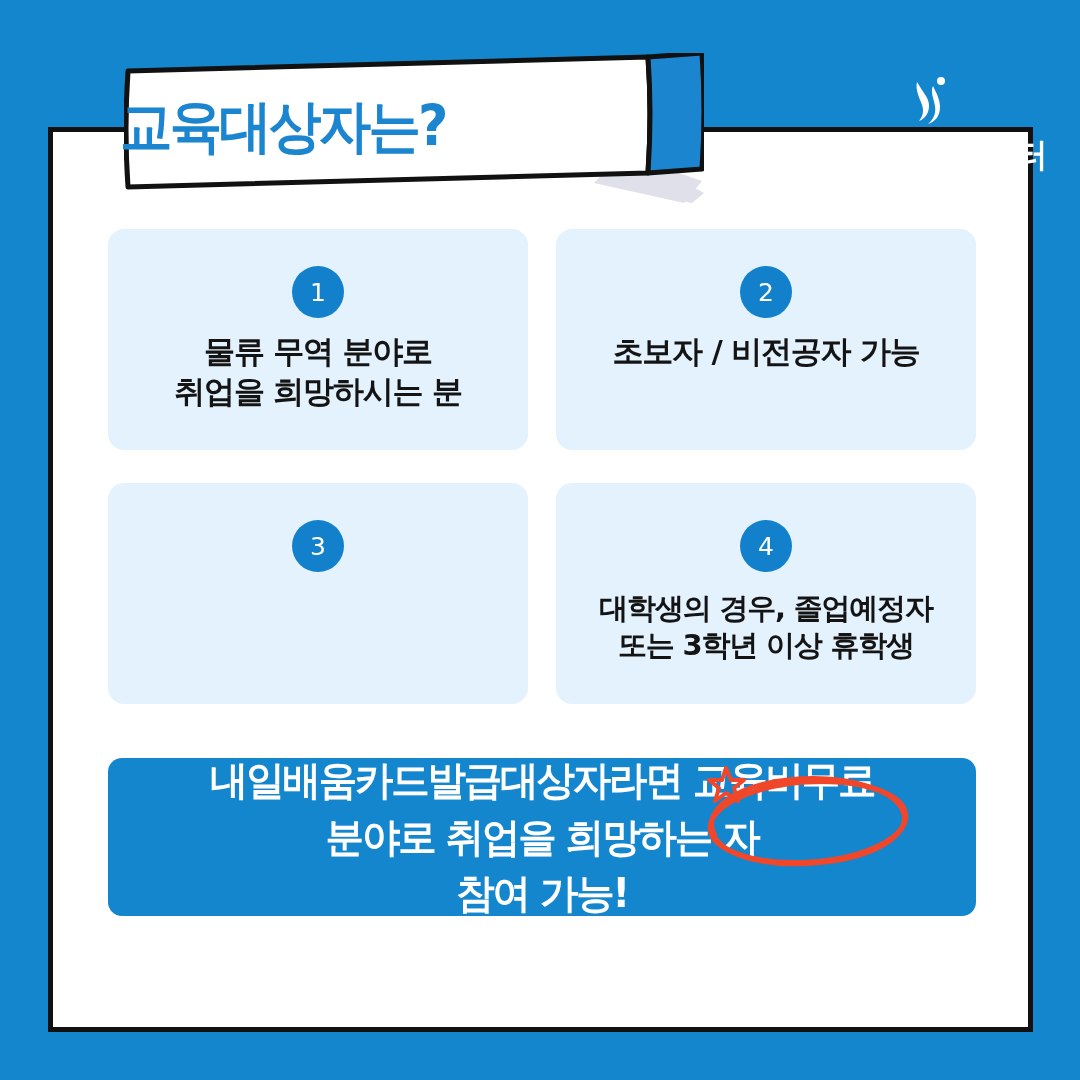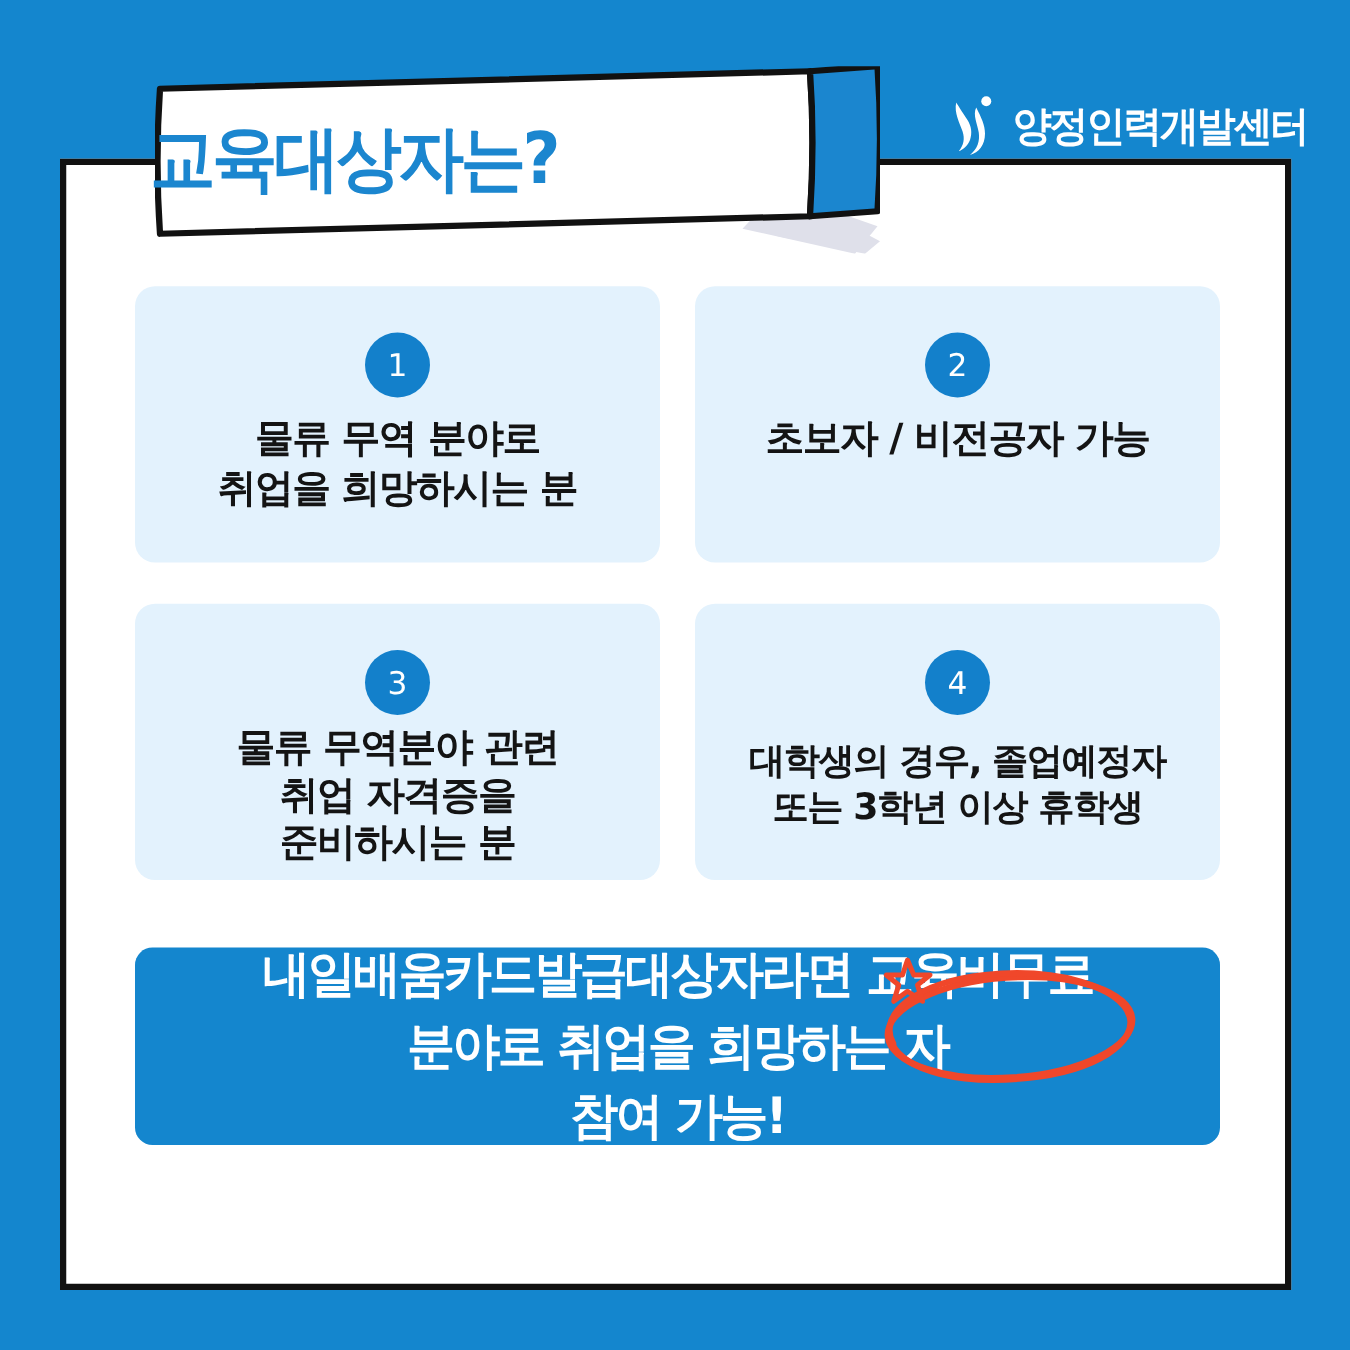--- a/index.html
+++ b/index.html
@@ -38,20 +38,21 @@
     transform-origin:left center;
     white-space:nowrap;
     z-index:6;
   }
 
   
   .brand{
     position:absolute;right:22px;top:76px;
     display:flex;align-items:center;gap:7px;
     z-index:7;
+    flex-direction:column;
   }
   .brand-mark{width:42px;height:50px;display:block;flex:none;}
   .brand-name{
     font-size:33px;font-weight:700;color:#ffffff;
     letter-spacing:-2px;white-space:nowrap;
     transform:scaleX(0.95);transform-origin:left center;
   }
 
   
   .grid{
@@ -151,23 +152,20 @@
 취업을 희망하시는 분</div>
   </div>
 
   <div class="card c2">
     <div class="badge">2</div>
     <div class="card-text">초보자 / 비전공자 가능</div>
   </div>
 
   <div class="card c3">
     <div class="badge">3</div>
-    <div class="card-text">물류 무역분야 관련
-취업 자격증을
-준비하시는 분</div>
   </div>
 
   <div class="card c4">
     <div class="badge">4</div>
     <div class="card-text">대학생의 경우, 졸업예정자
 또는 3학년 이상 휴학생</div>
   </div>
 
 </div>
 

